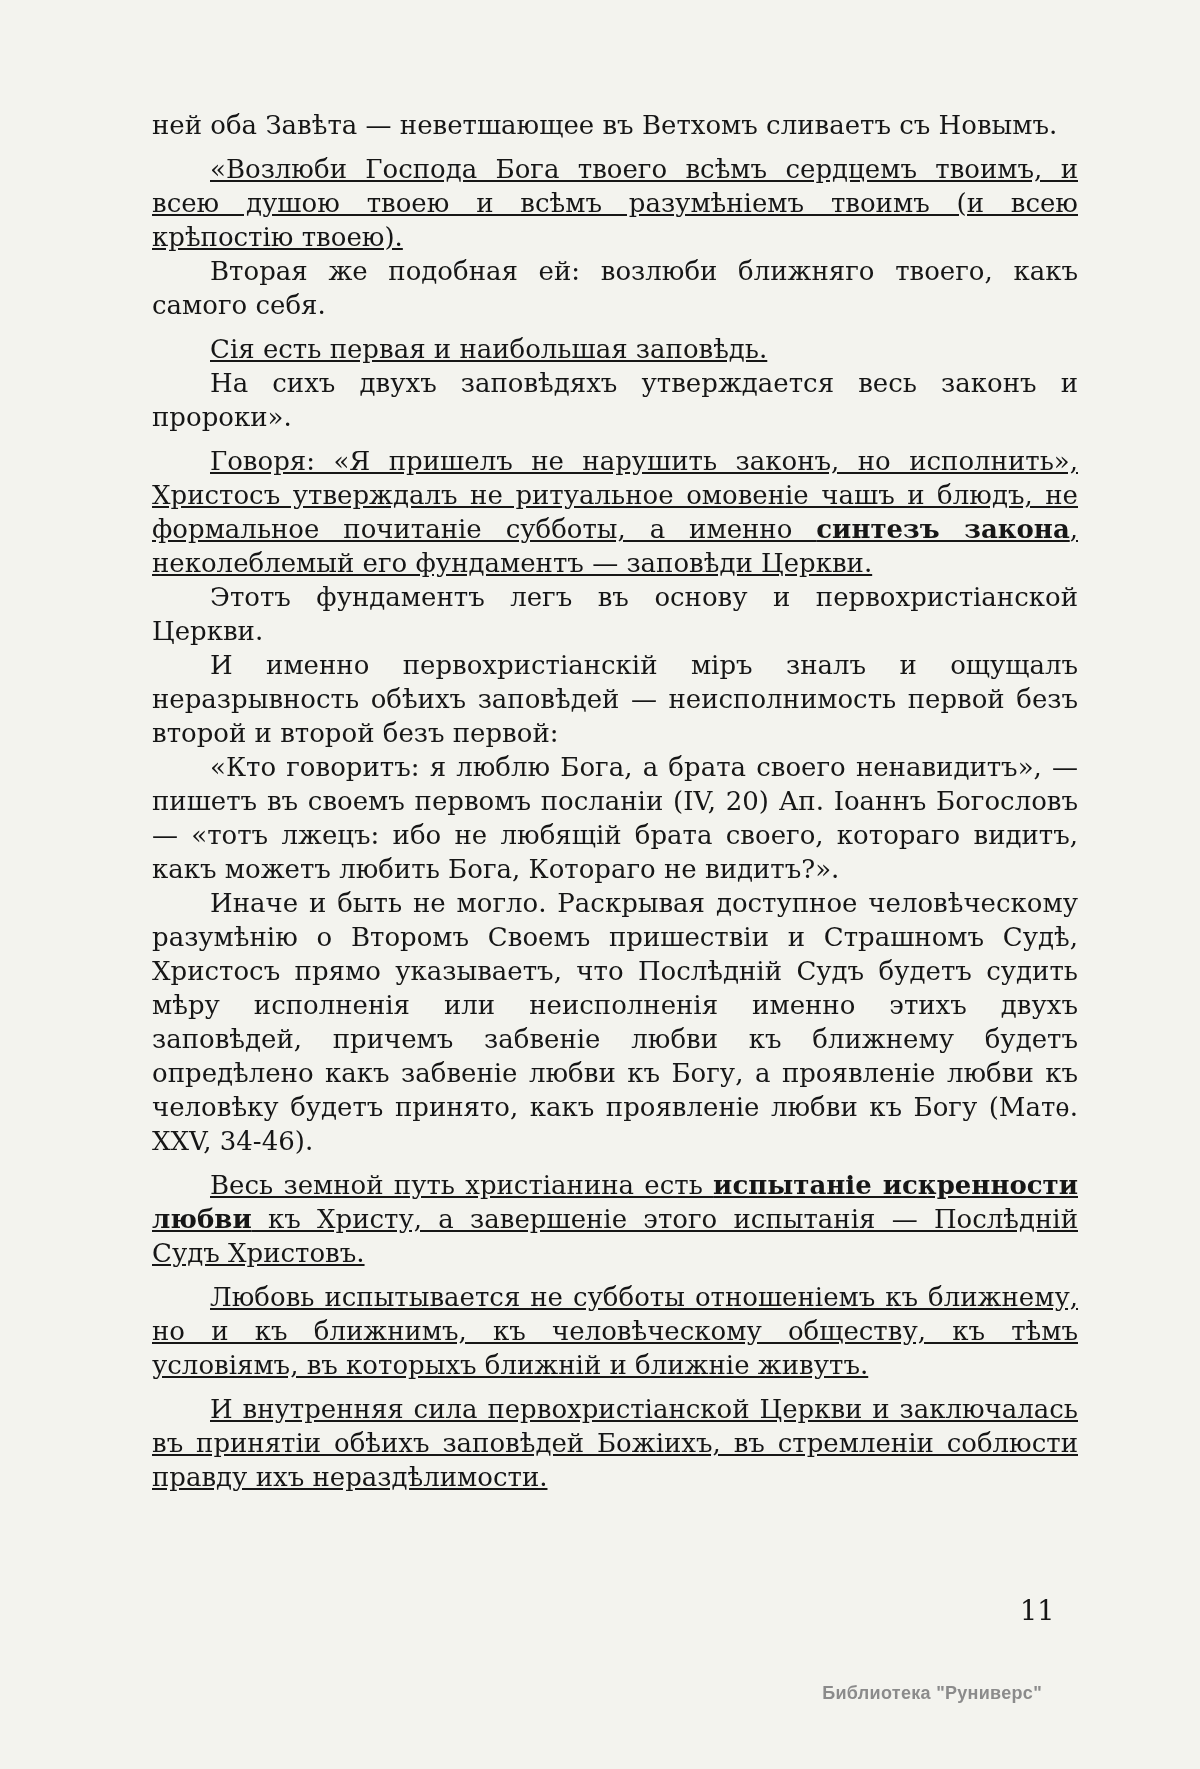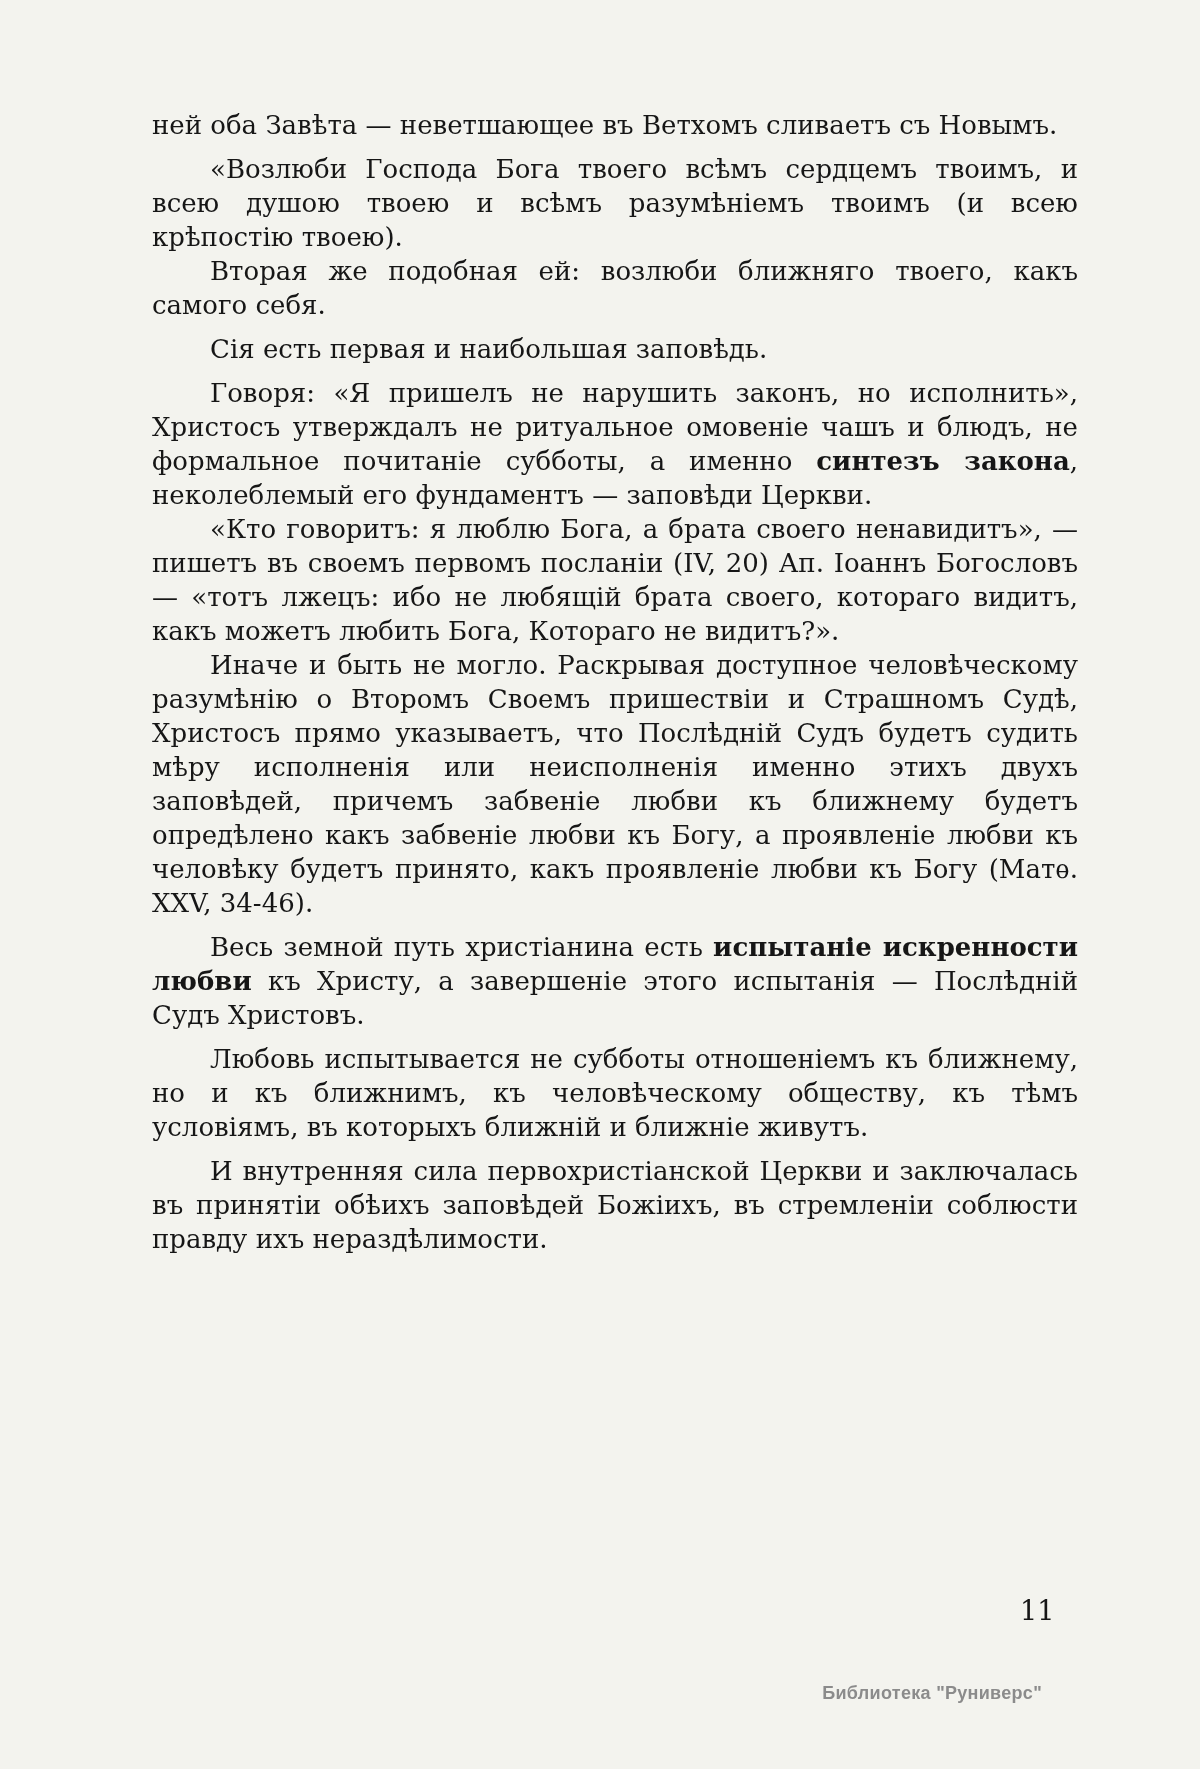--- a/index.html
+++ b/index.html
@@ -24,21 +24,21 @@
     color: #161616;
     font-size: 26px;
     line-height: 34px;
     text-align: justify;
   }
   .para {
     margin: 0;
     padding: 0;
   }
   .para.indent { text-indent: 58px; }
-  .para.spaced { margin-top: 10px; }
+  .para.spaced { margin-top: 10px; text-decoration: underline; }
   .bold { font-weight: bold; }
   .page-number {
     position: absolute;
     left: 1020px;
     top: 1595px;
     font-size: 27px;
     color: #161616;
     font-family: "DejaVu Serif", "Liberation Serif", serif;
   }
   .watermark {
@@ -54,21 +54,24 @@
 </style>
 </head>
 <body>
 
 <div class="page">
   <div class="text-block">
       <p class="para"><span class="">ней оба Завѣта — неветшающее въ Ветхомъ сливаетъ съ Новымъ.</span></p>
       <p class="para indent spaced"><span class="">«Возлюби Господа Бога твоего всѣмъ сердцемъ твоимъ, и всею душою твоею и всѣмъ разумѣніемъ твоимъ (и всею крѣпостію твоею).</span></p>
       <p class="para indent"><span class="">Вторая же подобная ей: возлюби ближняго твоего, какъ самого себя.</span></p>
       <p class="para indent spaced"><span class="">Сія есть первая и наибольшая заповѣдь.</span></p>
+      <p class="para indent"><span class="">На сихъ двухъ заповѣдяхъ утверждается весь законъ и пророки».</span></p>
       <p class="para indent spaced"><span class="">Говоря: «Я пришелъ не нарушить законъ, но исполнить», Христосъ утверждалъ не ритуальное омовеніе чашъ и блюдъ, не формальное почитаніе субботы, а именно </span><span class="bold">синтезъ закона</span><span class="">, неколеблемый его фундаментъ — заповѣди Церкви.</span></p>
+      <p class="para indent"><span class="">Этотъ фундаментъ легъ въ основу и первохристіанской Церкви.</span></p>
+      <p class="para indent"><span class="">И именно первохристіанскій міръ зналъ и ощущалъ неразрывность обѣихъ заповѣдей — неисполнимость первой безъ второй и второй безъ первой:</span></p>
       <p class="para indent"><span class="">«Кто говоритъ: я люблю Бога, а брата своего ненавидитъ», — пишетъ въ своемъ первомъ посланіи (IV, 20) Ап. Іоаннъ Богословъ — «тотъ лжецъ: ибо не любящій брата своего, котораго видитъ, какъ можетъ любить Бога, Котораго не видитъ?».</span></p>
       <p class="para indent"><span class="">Иначе и быть не могло. Раскрывая доступное человѣческому разумѣнію о Второмъ Своемъ пришествіи и Страшномъ Судѣ, Христосъ прямо указываетъ, что Послѣдній Судъ будетъ судить мѣру исполненія или неисполненія именно этихъ двухъ заповѣдей, причемъ забвеніе любви къ ближнему будетъ опредѣлено какъ забвеніе любви къ Богу, а проявленіе любви къ человѣку будетъ принято, какъ проявленіе любви къ Богу (Матѳ. XXV, 34-46).</span></p>
       <p class="para indent spaced"><span class="">Весь земной путь христіанина есть </span><span class="bold">испытаніе искренности любви</span><span class=""> къ Христу, а завершеніе этого испытанія — Послѣдній Судъ Христовъ.</span></p>
       <p class="para indent spaced"><span class="">Любовь испытывается не субботы отношеніемъ къ ближнему, но и къ ближнимъ, къ человѣческому обществу, къ тѣмъ условіямъ, въ которыхъ ближній и ближніе живутъ.</span></p>
       <p class="para indent spaced"><span class="">И внутренняя сила первохристіанской Церкви и заключалась въ принятіи обѣихъ заповѣдей Божіихъ, въ стремленіи соблюсти правду ихъ нераздѣлимости.</span></p>
     </div>
   <div class="page-number">11</div>
   <div class="watermark">Библиотека "Руниверс"</div>
 </div>
 

